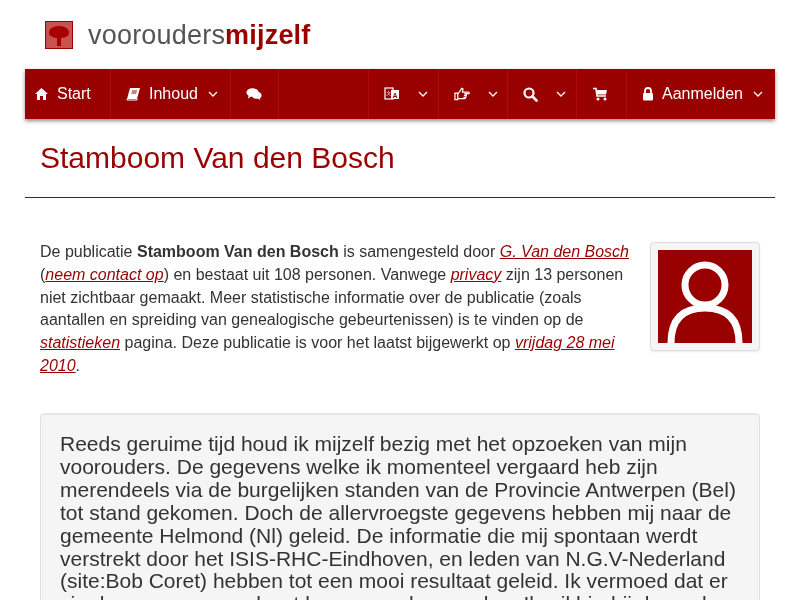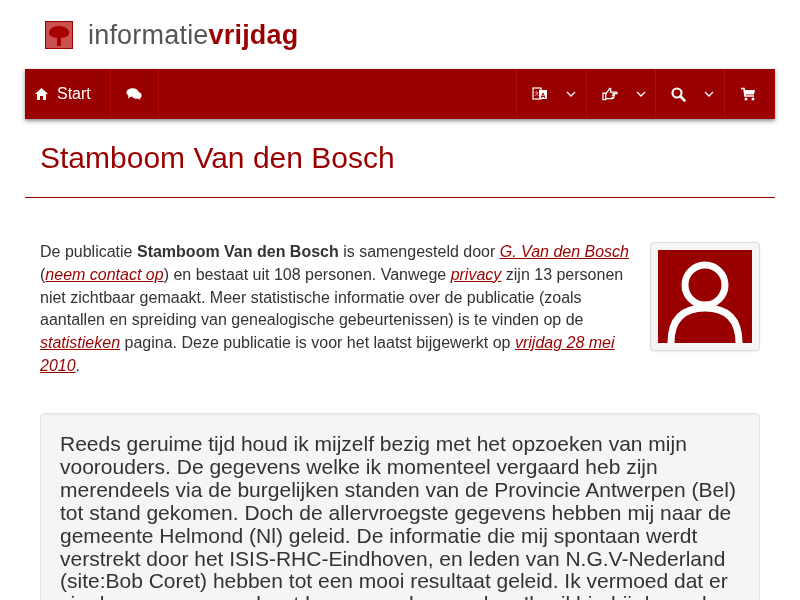--- a/index.html
+++ b/index.html
@@ -36,32 +36,48 @@
   </style>
 </head>
 <body>
 
 <div class="brand">
   <div class="brand-logo">
     <div class="canopy"></div>
     <div class="trunk"></div>
   </div>
   <div class="brand-text">
-    <span class="light">informatie</span><span class="bold">vrijdag</span>
+    <span class="light">voorouders</span><span class="bold">mijzelf</span>
   </div>
 </div>
 
 <nav class="navbar">
   <div class="nav-item" style="width:86px;padding-left:8px;">
     <span class="ico">
       <svg width="15" height="14" viewBox="0 0 15 14">
           <path d="M7.5 1 L14 7 L12 7 L12 13 L9 13 L9 9 L6 9 L6 13 L3 13 L3 7 L1 7 Z" fill="#fff"></path>
         </svg>
     </span>
     <span>Start</span>
+  </div>
+  <div class="nav-item" style="width:120px;">
+    <span class="ico">
+      <svg width="15" height="14" viewBox="0 0 15 14">
+          <path d="M4 1 L14 1 L11 12 L1 12 Z" fill="#fff"></path>
+          <path d="M1 12 L1 13 L11 13 L11.3 12" stroke="#fff" fill="none"></path>
+          <line x1="6" y1="4" x2="11" y2="4" stroke="#990000" stroke-width="1"></line>
+          <line x1="5.4" y1="6" x2="10.4" y2="6" stroke="#990000" stroke-width="1"></line>
+        </svg>
+    </span>
+    <span>Inhoud</span>
+    <span class="caret">
+      <svg width="10" height="6" viewBox="0 0 10 6">
+          <path d="M1 1 L5 5 L9 1" stroke="#fff" stroke-width="1.3" fill="none"></path>
+        </svg>
+    </span>
   </div>
   <div class="nav-item" style="width:48px;">
     <span class="ico only">
       <svg width="17" height="14" viewBox="0 0 17 14">
           <ellipse cx="7" cy="5.5" rx="6.5" ry="4.5" fill="#fff"></ellipse>
           <path d="M3 8 L2 12 L6 9 Z" fill="#fff"></path>
           <ellipse cx="11.5" cy="8.5" rx="5" ry="3.5" fill="#fff"></ellipse>
           <path d="M14 10.5 L15.5 13.5 L12 11.5 Z" fill="#fff"></path>
         </svg>
     </span>
@@ -111,20 +127,34 @@
   <div class="nav-item" style="width:50px;">
     <span class="ico only">
       <svg width="15" height="14" viewBox="0 0 15 14">
           <path d="M0 1.5 L3 1.5 L4 9 L13 9" stroke="#fff" stroke-width="1.6" fill="none"></path>
           <path d="M3.3 3 L14 3 L13 7.5 L3.9 7.5 Z" fill="#fff"></path>
           <circle cx="5" cy="12" r="1.5" fill="#fff"></circle>
           <circle cx="12" cy="12" r="1.5" fill="#fff"></circle>
         </svg>
     </span>
   </div>
+  <div class="nav-item" style="width:148px; border-right:none;">
+    <span class="ico">
+      <svg width="12" height="14" viewBox="0 0 12 14">
+          <path d="M3 6 L3 4 Q3 1 6 1 Q9 1 9 4 L9 6" stroke="#fff" stroke-width="1.8" fill="none"></path>
+          <rect x="1" y="6" width="10" height="7.5" rx="1" fill="#fff"></rect>
+        </svg>
+    </span>
+    <span>Aanmelden</span>
+    <span class="caret">
+      <svg width="10" height="6" viewBox="0 0 10 6">
+          <path d="M1 1 L5 5 L9 1" stroke="#fff" stroke-width="1.3" fill="none"></path>
+        </svg>
+    </span>
+  </div>
 </nav>
 
 <h1 class="page-title">Stamboom Van den Bosch</h1>
 <div class="title-rule"></div>
 
 <p class="intro"><span>De publicatie </span><b>Stamboom Van den Bosch</b><span> is samengesteld door </span><a>G. Van den Bosch</a><br><span> (</span><a>neem contact op</a><span>) en bestaat uit 108 personen. Vanwege </span><a>privacy</a><span> zijn 13 personen niet zichtbaar gemaakt. Meer statistische informatie over de publicatie (zoals aantallen en spreiding van genealogische gebeurtenissen) is te vinden op de </span><a>statistieken</a><span> pagina. Deze publicatie is voor het laatst bijgewerkt op </span><a>vrijdag 28 mei 2010</a><span>.</span></p>
 
 <div class="avatar-box">
   <div class="avatar">
     <svg width="94" height="93" viewBox="0 0 94 93">

